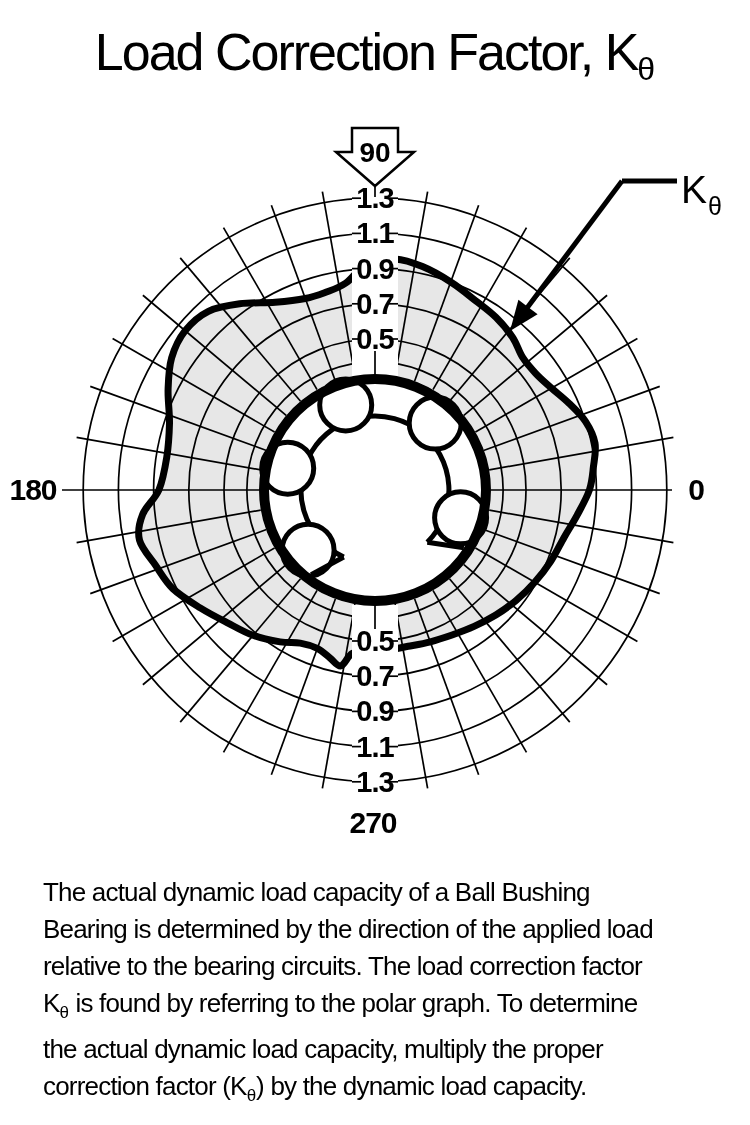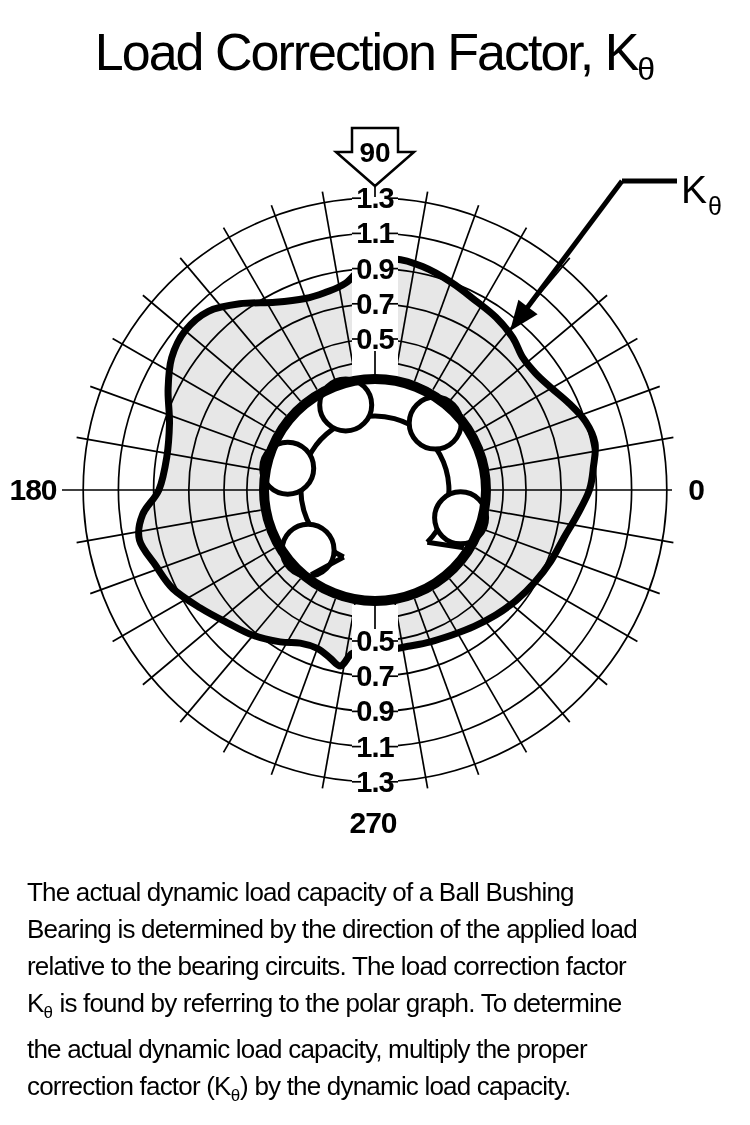--- a/index.html
+++ b/index.html
@@ -2,21 +2,21 @@
 <html><head>
 <meta charset="utf-8">
 <style>
   html,body{margin:0;padding:0;background:#fff;}
   #page{position:relative;width:750px;height:1125px;background:#fff;overflow:hidden;
         font-family:"Liberation Sans",sans-serif;color:#000;}
   #title{position:absolute;left:0;top:22px;width:750px;text-align:center;
          font-size:52px;letter-spacing:-2px;white-space:nowrap;}
   #title .subsc{font-size:32px;vertical-align:-0.32em;letter-spacing:0;}
   #chart-svg{position:absolute;left:0;top:0;}
-  #descr{position:absolute;left:27px;top:874px;width:706px;
+  #descr{position:absolute;left:43px;top:874px;width:706px;
          font-size:26px;line-height:37px;letter-spacing:-0.8px;}
   #descr .subsc{font-size:17px;vertical-align:-0.35em;letter-spacing:0;}
   svg text{font-family:"Liberation Sans",sans-serif;}
 </style>
 </head>
 <body>
 
 <div id="page">
   <div id="title"><span>Load Correction Factor, K</span><span class="subsc">θ</span></div>
 

